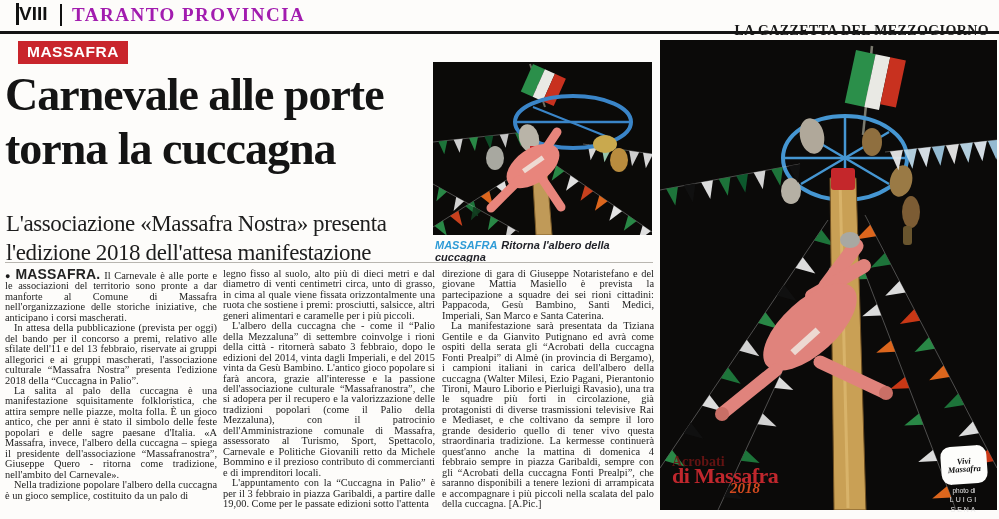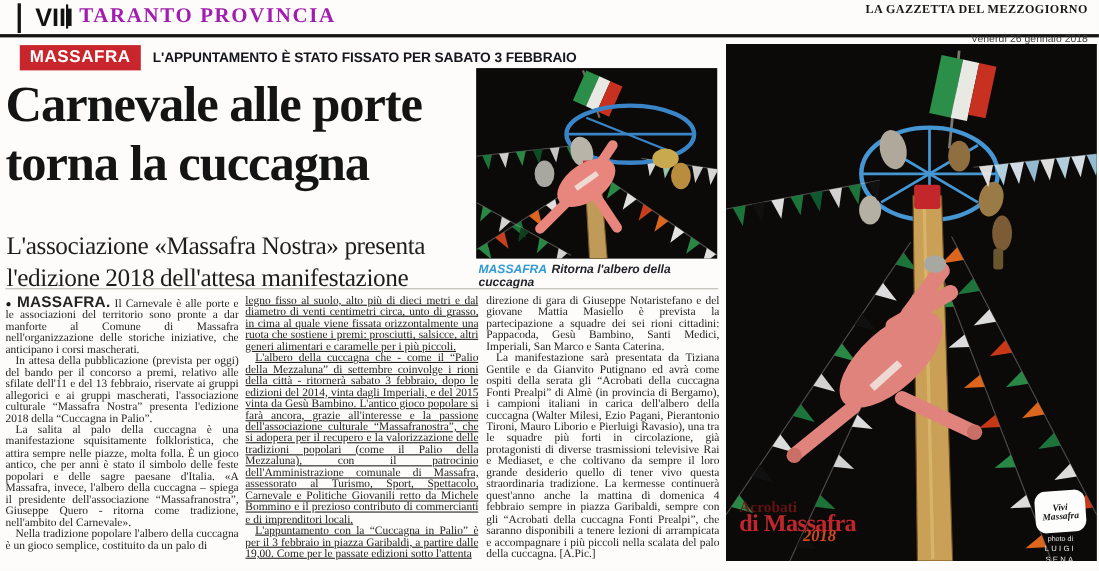--- a/index.html
+++ b/index.html
@@ -2,26 +2,26 @@
 <html><head>
 <meta charset="utf-8">
 <style>
   html,body{margin:0;padding:0;background:#e8e8e6;}
   #page{position:relative;width:999px;height:519px;background:#fdfcfa;overflow:hidden;
         font-family:"Liberation Serif",serif;color:#1c1c1c;}
 
   
   #masthead-row{position:absolute;left:0;top:0;width:999px;height:31px;border-bottom:3px solid #141414;}
   #edition-num{position:absolute;left:16px;top:3px;font-family:"Liberation Sans",sans-serif;
-               font-weight:900;font-size:23px;color:#111;padding-left:13px;border-left:3px solid #111;}
+               font-weight:900;font-size:19px;color:#111;padding-left:0;border-left:3px solid #111;}
   #header-vbar{position:absolute;left:60px;top:4px;width:2px;height:22px;background:#111;}
   #section-title{position:absolute;left:72px;top:4px;font-weight:700;font-size:19px;
                  letter-spacing:1.5px;color:#a21caf;}
   #masthead{position:absolute;right:10px;top:4px;text-align:right;line-height:1;}
-  #masthead-name{font-weight:700;font-size:11px;letter-spacing:.4px;color:#181818;}
+  #masthead-name{font-weight:700;font-size:14px;letter-spacing:.4px;color:#181818;margin-top:20px;}
   #issue-date{font-family:"Liberation Sans",sans-serif;font-size:9.5px;color:#3c3c3c;margin-top:16px;}
 
   
   #kicker{position:absolute;left:18px;top:41px;height:22px;display:flex;align-items:center;
           font-family:"Liberation Sans",sans-serif;}
   #kicker-box{background:#c9252c;color:#fff;font-weight:700;font-size:15.5px;
               padding:2px 9px 3px 9px;letter-spacing:.5px;}
   #kicker-text{margin-left:11px;font-weight:700;font-size:12.5px;color:#15151d;letter-spacing:-.1px;}
 
   
@@ -49,21 +49,21 @@
               font-style:italic;font-weight:700;font-size:8.5px;color:#111;transform:rotate(-4deg);
               font-family:"Liberation Serif",serif;line-height:1;}
   #badge-credit{margin-top:3px;color:#e9e9e9;font-family:"Liberation Sans",sans-serif;
                 font-size:6.5px;line-height:1.3;}
   #badge-credit .credit-name{letter-spacing:2px;font-size:7px;}
 
   
   #body-rule{position:absolute;left:5px;top:262px;width:648px;height:1px;background:#b9b6b0;}
   .col{position:absolute;top:269px;width:212px;height:248px;font-size:10.4px;line-height:10.45px;
        text-align:justify;color:#232323;overflow:hidden;}
-  #col-1{left:5px;}  #col-2{left:223px;text-decoration:underline;}  #col-3{left:442px;}
+  #col-1{left:5px;}  #col-2{left:223px;}  #col-3{left:442px;}
   .para{margin:0;text-indent:9px;}
   .para.noindent{text-indent:0;}
   .para.lead{text-indent:0;}
   .bullet{color:#1a1a1a;font-size:9px;}
   .lead b{font-family:"Liberation Sans",sans-serif;font-size:14px;letter-spacing:.2px;}
 </style>
 </head>
 <body>
 
 <div id="page">
@@ -73,21 +73,20 @@
     <div id="header-vbar"></div>
     <div id="section-title">TARANTO PROVINCIA</div>
     <div id="masthead">
       <div id="masthead-name">LA GAZZETTA DEL MEZZOGIORNO</div>
       <div id="issue-date">Venerdì 26 gennaio 2018</div>
     </div>
   </div>
 
   <div id="kicker">
     <span id="kicker-box">MASSAFRA</span>
-    <span id="kicker-text">L'APPUNTAMENTO È STATO FISSATO PER SABATO 3 FEBBRAIO</span>
   </div>
 
   <div id="headline">Carnevale alle porte torna la cuccagna</div>
   <div id="subhead">L'associazione «Massafra Nostra» presenta l'edizione 2018 dell'attesa manifestazione</div>
 
   <div class="photo" id="photo-small">
     <svg width="219" height="173" viewBox="0 0 219 173">
       <rect x="0" y="0" width="219" height="173" fill="#0b0a08"></rect>
 
       <g>

